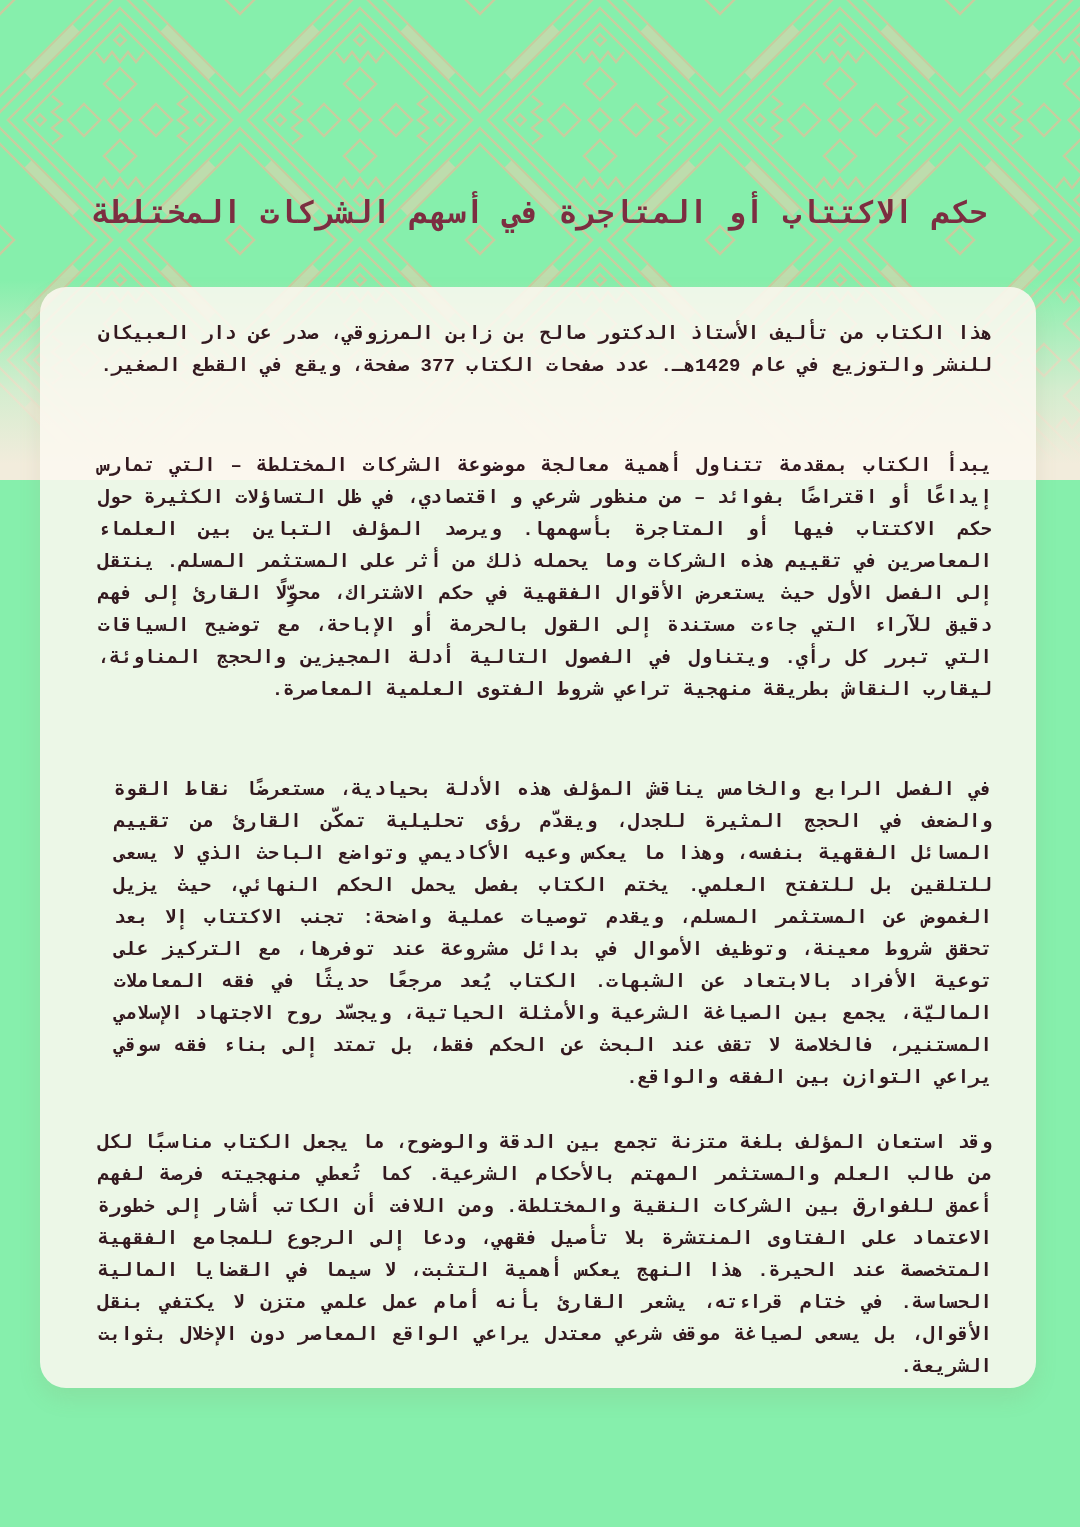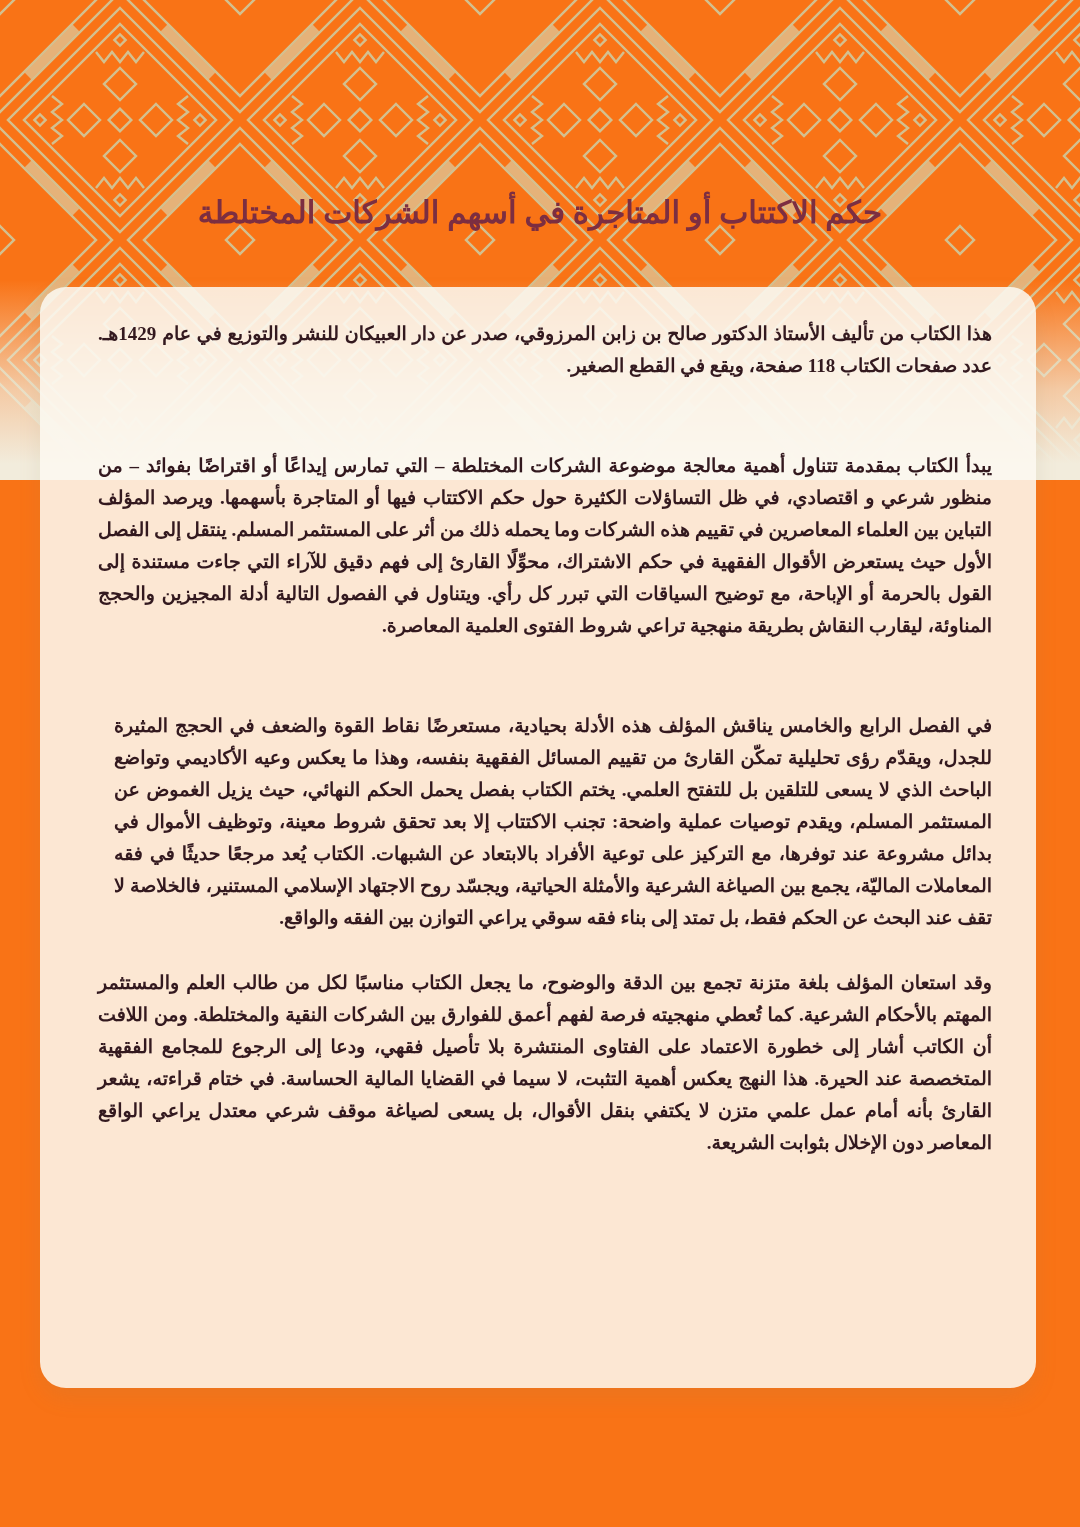--- a/index.html
+++ b/index.html
@@ -1,22 +1,22 @@
 <!DOCTYPE html>
 <html lang="ar"><head>
 <meta charset="utf-8">
 <style>
   html, body { margin: 0; padding: 0; }
   .page {
     position: relative;
     width: 1080px;
     height: 1527px;
-    background: #f97316;
+    background: #86efac;
     overflow: hidden;
-    font-family: Liberation Serif, serif;
+    font-family: Liberation Mono, monospace;
   }
   .pattern-layer {
     position: absolute;
     top: 0; left: 0;
     width: 1080px; height: 480px;
     z-index: 0;
   }
   .pattern-fade {
     position: absolute;
     top: 280px; left: 0;
@@ -118,19 +118,19 @@
       </defs>
       <rect width="1080" height="480" fill="url(#geo)"></rect>
     </svg>
   </div>
 
   <div class="pattern-fade"></div>
 
   <h1 class="page-title">حكم الاكتتاب أو المتاجرة في أسهم الشركات المختلطة</h1>
 
   <div class="content-panel">
-    <p class="body-par">هذا الكتاب من تأليف الأستاذ الدكتور صالح بن زابن المرزوقي، صدر عن دار العبيكان للنشر والتوزيع في عام 1429هـ. عدد صفحات الكتاب 118 صفحة، ويقع في القطع الصغير.</p>
+    <p class="body-par">هذا الكتاب من تأليف الأستاذ الدكتور صالح بن زابن المرزوقي، صدر عن دار العبيكان للنشر والتوزيع في عام 1429هـ. عدد صفحات الكتاب 377 صفحة، ويقع في القطع الصغير.</p>
     <p class="body-par">يبدأ الكتاب بمقدمة تتناول أهمية معالجة موضوعة الشركات المختلطة – التي تمارس إيداعًا أو اقتراضًا بفوائد – من منظور شرعي و اقتصادي، في ظل التساؤلات الكثيرة حول حكم الاكتتاب فيها أو المتاجرة بأسهمها. ويرصد المؤلف التباين بين العلماء المعاصرين في تقييم هذه الشركات وما يحمله ذلك من أثر على المستثمر المسلم. ينتقل إلى الفصل الأول حيث يستعرض الأقوال الفقهية في حكم الاشتراك، محوِّلًا القارئ إلى فهم دقيق للآراء التي جاءت مستندة إلى القول بالحرمة أو الإباحة، مع توضيح السياقات التي تبرر كل رأي. ويتناول في الفصول التالية أدلة المجيزين والحجج المناوئة، ليقارب النقاش بطريقة منهجية تراعي شروط الفتوى العلمية المعاصرة.</p>
     <p class="body-par tight">في الفصل الرابع والخامس يناقش المؤلف هذه الأدلة بحيادية، مستعرضًا نقاط القوة والضعف في الحجج المثيرة للجدل، ويقدّم رؤى تحليلية تمكّن القارئ من تقييم المسائل الفقهية بنفسه، وهذا ما يعكس وعيه الأكاديمي وتواضع الباحث الذي لا يسعى للتلقين بل للتفتح العلمي. يختم الكتاب بفصل يحمل الحكم النهائي، حيث يزيل الغموض عن المستثمر المسلم، ويقدم توصيات عملية واضحة: تجنب الاكتتاب إلا بعد تحقق شروط معينة، وتوظيف الأموال في بدائل مشروعة عند توفرها، مع التركيز على توعية الأفراد بالابتعاد عن الشبهات. الكتاب يُعد مرجعًا حديثًا في فقه المعاملات الماليّة، يجمع بين الصياغة الشرعية والأمثلة الحياتية، ويجسّد روح الاجتهاد الإسلامي المستنير، فالخلاصة لا تقف عند البحث عن الحكم فقط، بل تمتد إلى بناء فقه سوقي يراعي التوازن بين الفقه والواقع.</p>
     <p class="body-par last">وقد استعان المؤلف بلغة متزنة تجمع بين الدقة والوضوح، ما يجعل الكتاب مناسبًا لكل من طالب العلم والمستثمر المهتم بالأحكام الشرعية. كما تُعطي منهجيته فرصة لفهم أعمق للفوارق بين الشركات النقية والمختلطة. ومن اللافت أن الكاتب أشار إلى خطورة الاعتماد على الفتاوى المنتشرة بلا تأصيل فقهي، ودعا إلى الرجوع للمجامع الفقهية المتخصصة عند الحيرة. هذا النهج يعكس أهمية التثبت، لا سيما في القضايا المالية الحساسة. في ختام قراءته، يشعر القارئ بأنه أمام عمل علمي متزن لا يكتفي بنقل الأقوال، بل يسعى لصياغة موقف شرعي معتدل يراعي الواقع المعاصر دون الإخلال بثوابت الشريعة.</p>
   </div>
 
 </div>
 
 </body></html>

